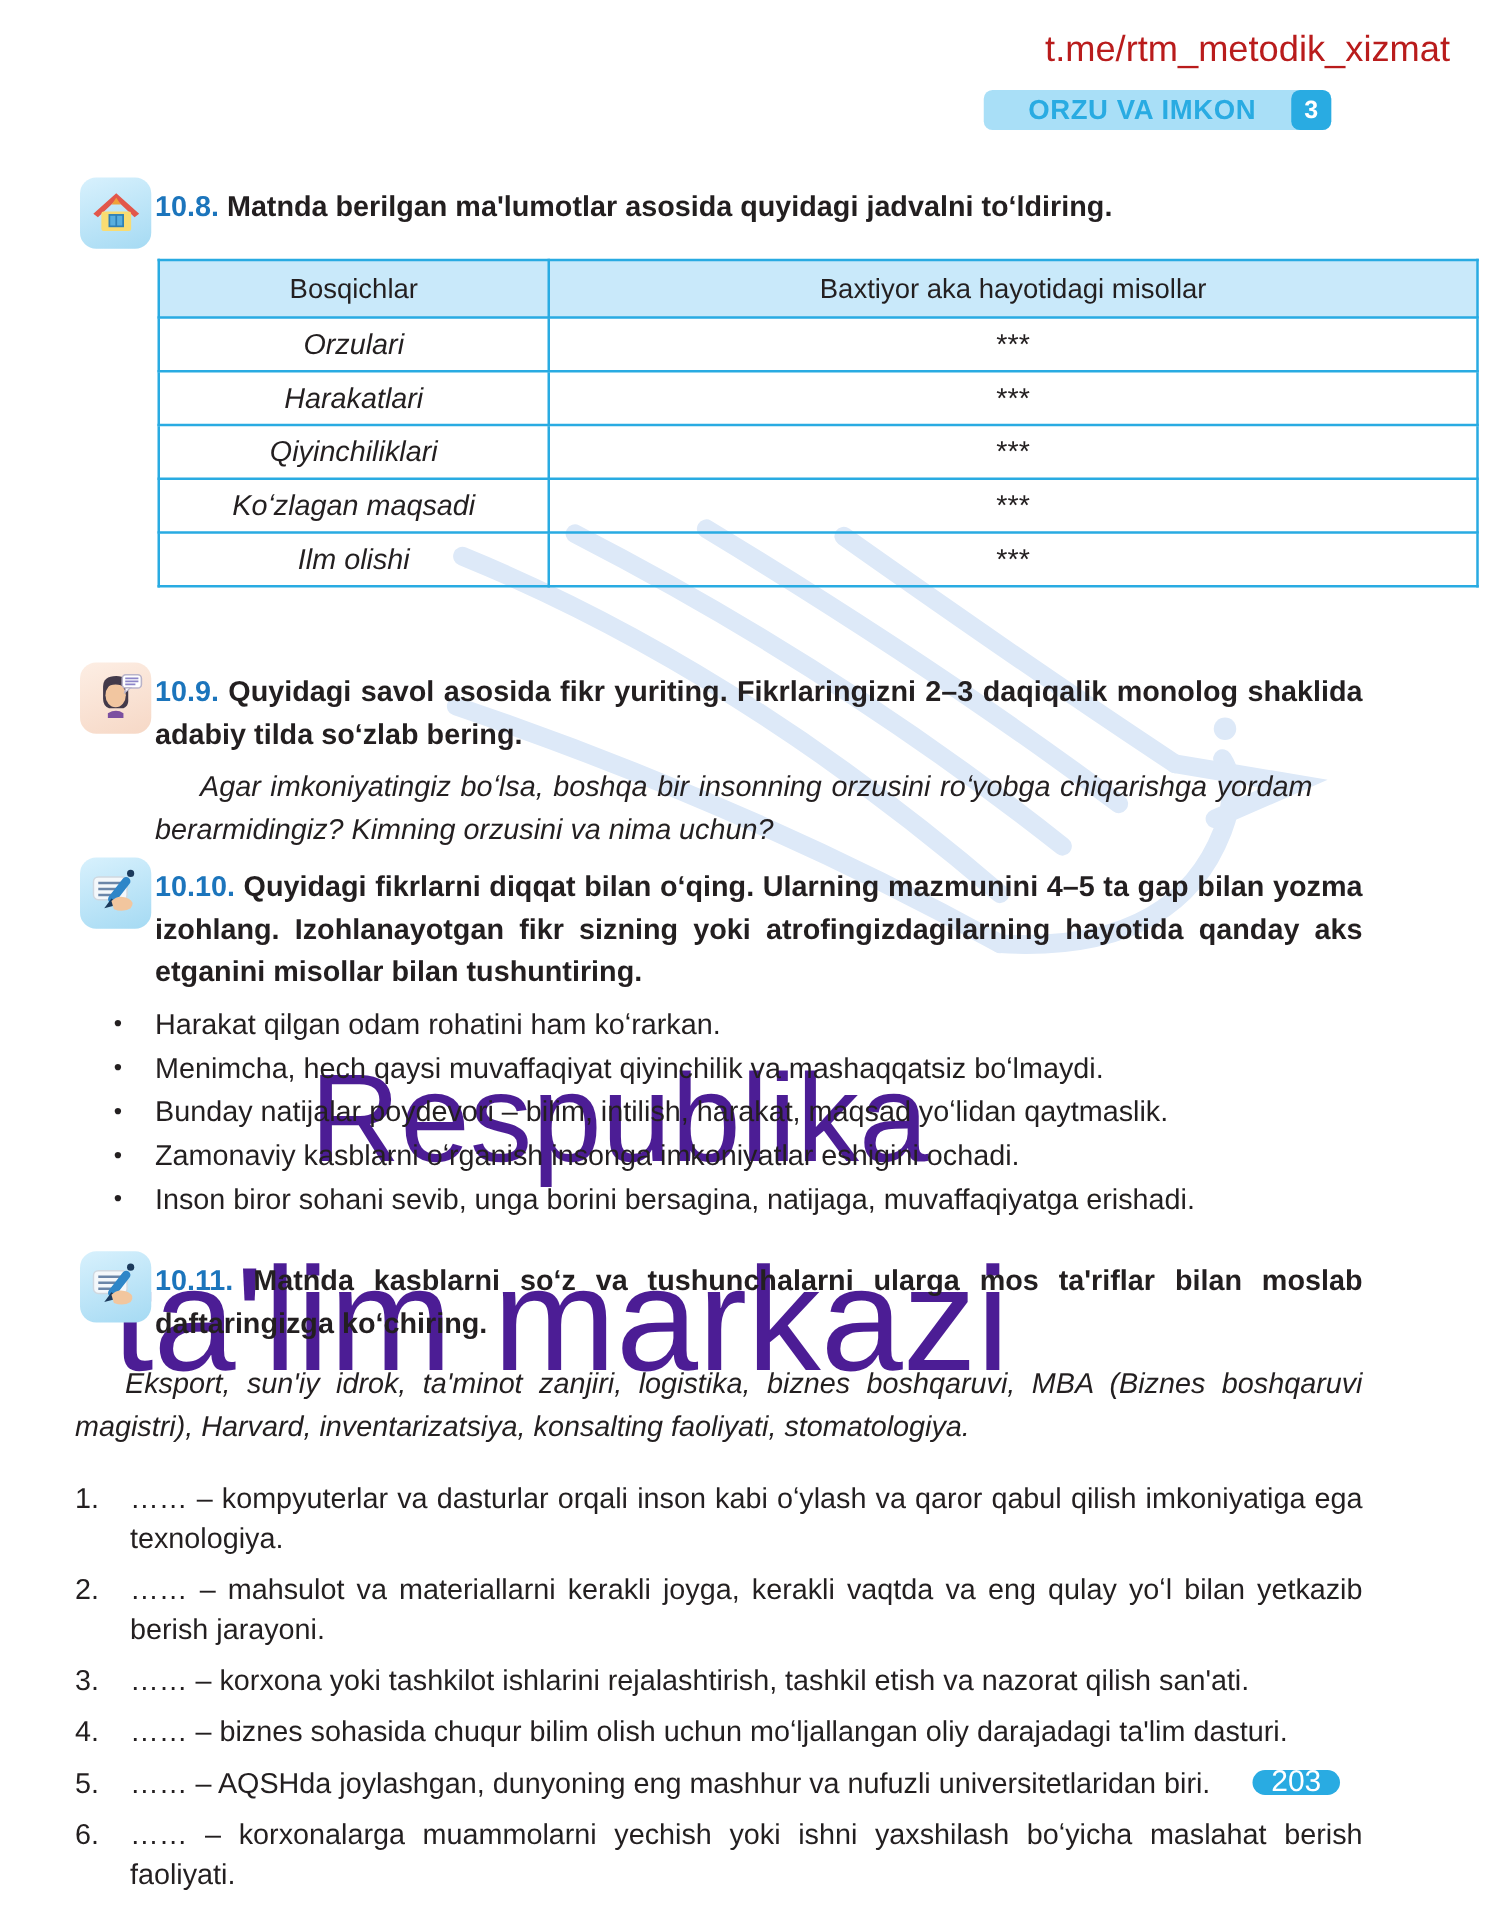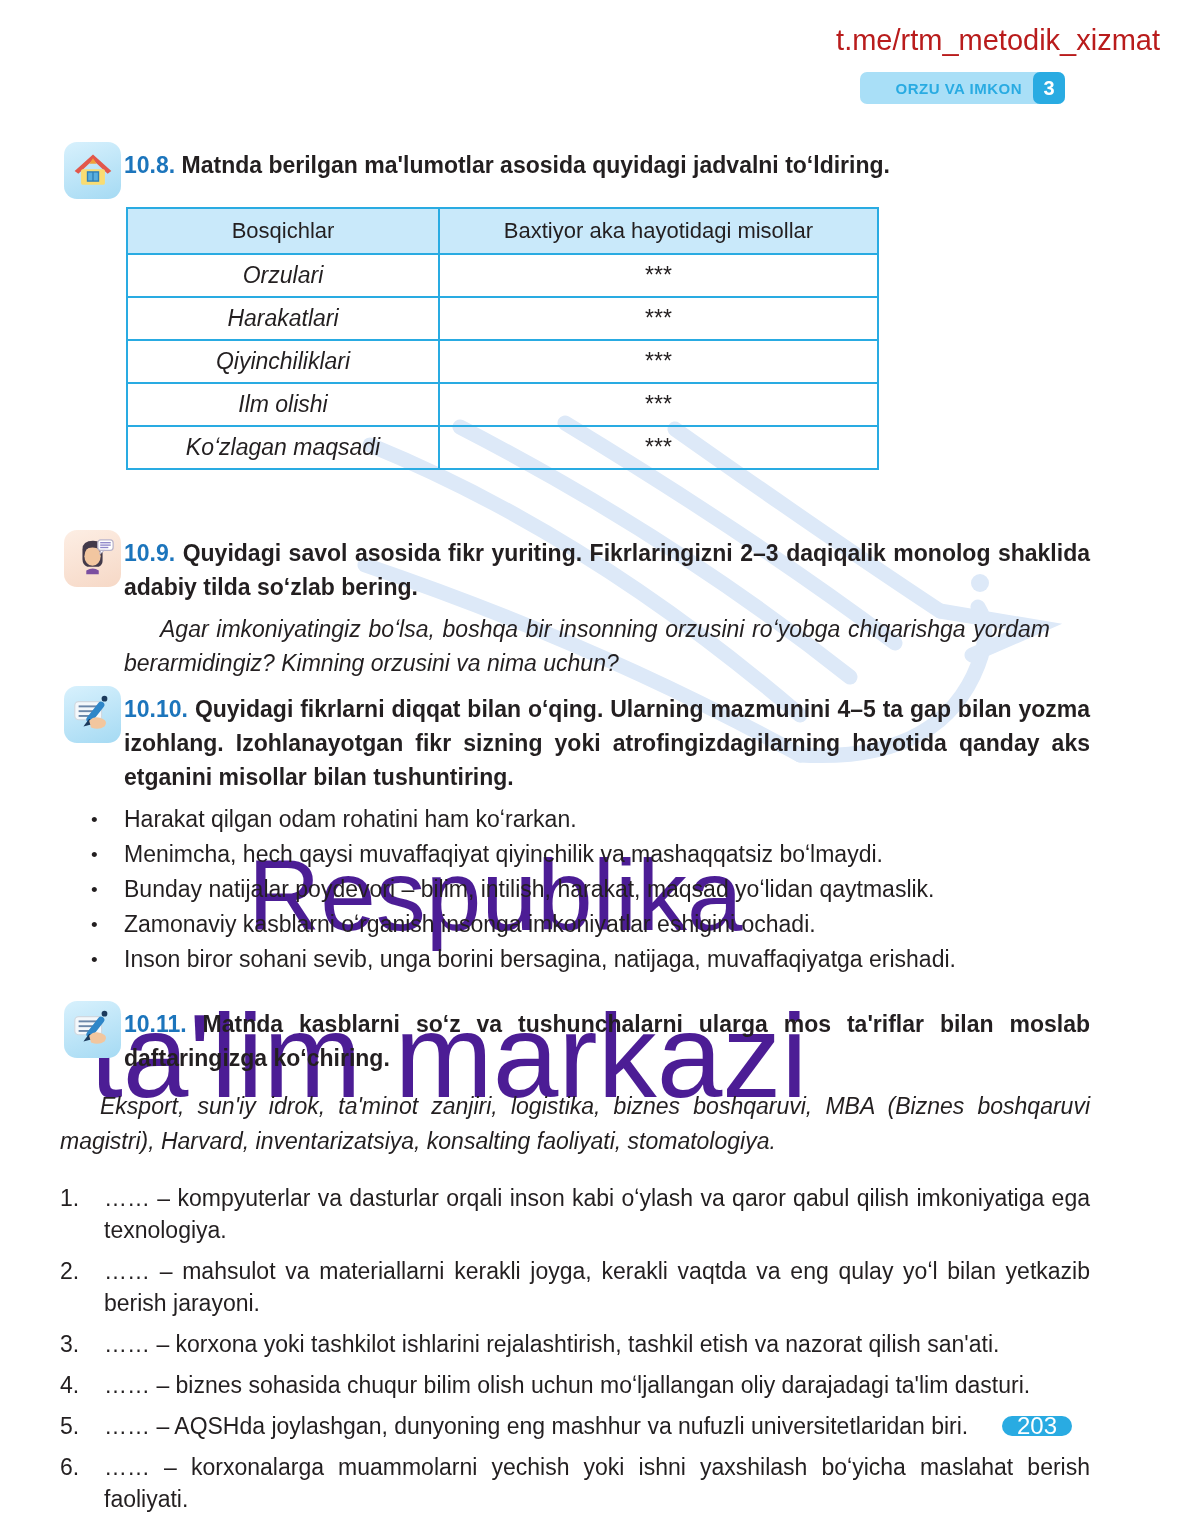--- a/index.html
+++ b/index.html
@@ -7,34 +7,34 @@
         font-family:"Liberation Sans",sans-serif;color:#231f20;}
   
   .wm{position:absolute;z-index:0;color:#4c1d95;pointer-events:none;white-space:nowrap;}
   .wm-bird{position:absolute;left:330px;top:415px;width:800px;height:390px;z-index:0;pointer-events:none;}
   .wm1{left:248px;top:838px;font-size:100px;font-weight:400;}
   .wm2{left:90px;top:988px;font-size:118px;font-weight:400;}
   
   .tg-link{position:absolute;top:24px;right:31px;font-size:29px;color:#b91c1c;z-index:2;text-decoration:none;}
   .unit-badge{position:absolute;top:72px;right:126px;z-index:2;display:flex;align-items:center;
               background:#a9dff7;border-radius:7px;height:32px;padding-left:36px;}
-  .unit-label{color:#29abe2;font-weight:bold;font-size:15px;letter-spacing:.5px;padding-right:11px;}
+  .unit-label{color:#29abe2;font-weight:bold;font-size:22px;letter-spacing:.5px;padding-right:28px;}
   .unit-num{background:#29abe2;color:#ffffff;font-weight:bold;font-size:20px;width:32px;height:32px;
             border-radius:7px;display:flex;align-items:center;justify-content:center;}
   
   .content{position:relative;z-index:1;padding:142px 101px 0 60px;}
   .ex{display:flex;align-items:flex-start;}
   .ex-icon{flex:none;width:57px;height:57px;border-radius:13px;margin-left:4px;margin-right:3px;
            display:flex;align-items:center;justify-content:center;}
   .icon-blue{background:linear-gradient(160deg,#d8f1fd,#a5daf3);}
   .icon-peach{background:linear-gradient(160deg,#fdeee4,#f6d8c6);}
   .ex-text{flex:1;font-size:23px;line-height:34px;font-weight:bold;text-align:justify;padding-top:6px;}
   .ex-num{color:#1c75bc;font-weight:bold;}
   
-  .fill-table{border-collapse:collapse;margin:8px 0 0 66px;width:753px;}
+  .fill-table{border-collapse:collapse;margin:8px 0 0 66px;width:1057px;}
   .fill-table th,.fill-table td{border:2px solid #29abe2;text-align:center;vertical-align:middle;}
   .fill-table th{background:#c9e9fa;font-weight:400;font-size:22px;height:42px;}
   .fill-table td{height:39px;font-size:23px;}
   .fill-table td.stage{font-style:italic;width:308px;}
   
   .question{margin:8px 40px 0 64px;font-style:italic;font-size:23px;line-height:34px;
             text-align:justify;text-indent:36px;}
   .mt60{margin-top:60px;} .mt6{margin-top:6px;} .mt24{margin-top:24px;}
   .bullets{margin-top:8px;}
   .bullet-item{display:flex;padding-left:31px;font-size:23px;line-height:35px;}
@@ -105,25 +105,25 @@
       </tr>
       <tr>
         <td class="stage">Harakatlari</td>
         <td>***</td>
       </tr>
       <tr>
         <td class="stage">Qiyinchiliklari</td>
         <td>***</td>
       </tr>
       <tr>
+        <td class="stage">Koʻzlagan maqsadi</td>
+        <td>***</td>
+      </tr>
+      <tr>
         <td class="stage">Ilm olishi</td>
-        <td>***</td>
-      </tr>
-      <tr>
-        <td class="stage">Koʻzlagan maqsadi</td>
         <td>***</td>
       </tr>
     </tbody>
       </table>
 
     <div class="ex mt60">
       <span class="ex-icon icon-peach">
         <svg width="46" height="46" viewBox="0 0 48 48">
           <path d="M13 14 Q13 5 24 5 Q34 5 34 14 L34 26 Q34 30 30 32 L18 32 Q13 30 13 24 Z" fill="#433a4a"></path>
           <ellipse cx="23.5" cy="21" rx="8.5" ry="10" fill="#f2c6a0"></ellipse>

